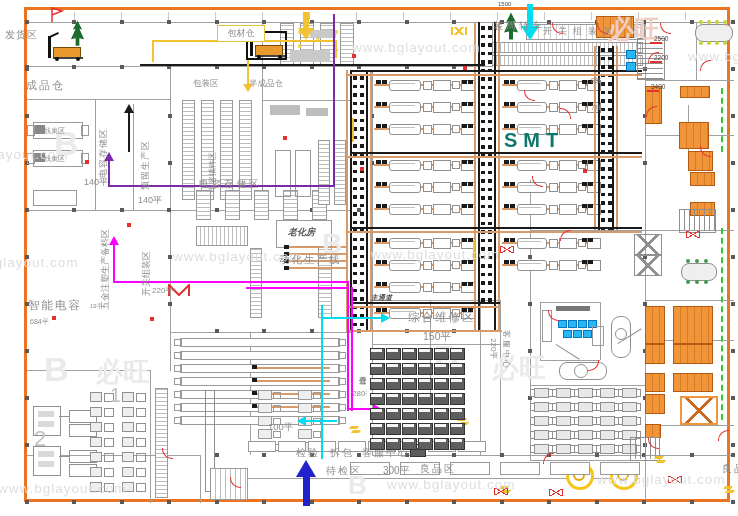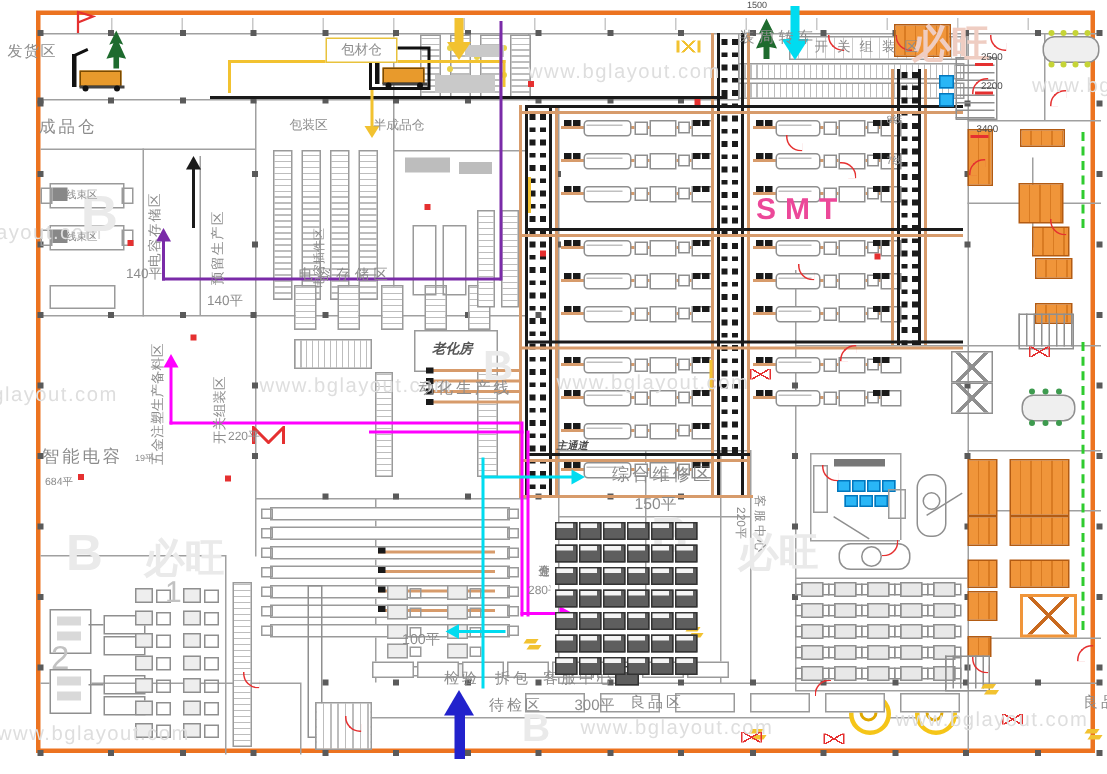--- a/index.html
+++ b/index.html
@@ -1117,21 +1117,21 @@
   <div class="lbl" style="left:84px;top:178px;font-size:9px;">140平</div>
   <div class="lbl r-90" style="left:141px;top:190px;font-size:9px;letter-spacing:1px;">预留生产区</div>
   <div class="lbl" style="left:138px;top:196px;font-size:9px;">140平</div>
 
   <div class="lbl" style="left:44px;top:127px;font-size:7px;">线束区</div>
   <div class="lbl" style="left:44px;top:155px;font-size:7px;">线束区</div>
 
   <div class="lbl" style="left:493px;top:21px;font-size:10px;letter-spacing:3px;">装周转车</div>
   <div class="lbl" style="left:543px;top:27px;font-size:9px;letter-spacing:6px;">开关组装区</div>
 
-  <div class="lbl" style="left:504px;top:130px;font-size:20px;font-weight:bold;color:#ec4899;letter-spacing:6px;">SMT</div>
+  <div class="lbl" style="left:504px;top:130px;font-size:20px;font-weight:bold;color:#0f766e;letter-spacing:6px;">SMT</div>
   <div class="lbl" style="left:591px;top:77px;font-size:7px;">8线</div>
   <div class="lbl" style="left:591px;top:104px;font-size:7px;">7线</div>
 
   <div class="lbl" style="left:199px;top:179px;font-size:9.5px;letter-spacing:3px;">电容存储区</div>
   <div class="lbl r-90" style="left:209px;top:192px;font-size:8px;">电容插件区</div>
 
   <div class="lbl r-90" style="left:101px;top:310px;font-size:9px;">五金注塑生产备料区</div>
   <div class="lbl" style="left:90px;top:303px;font-size:6px;">19平</div>
   <div class="lbl r-90" style="left:142px;top:296px;font-size:9px;">开关组装区</div>
   <div class="lbl" style="left:152px;top:287px;font-size:8px;">220平</div>

